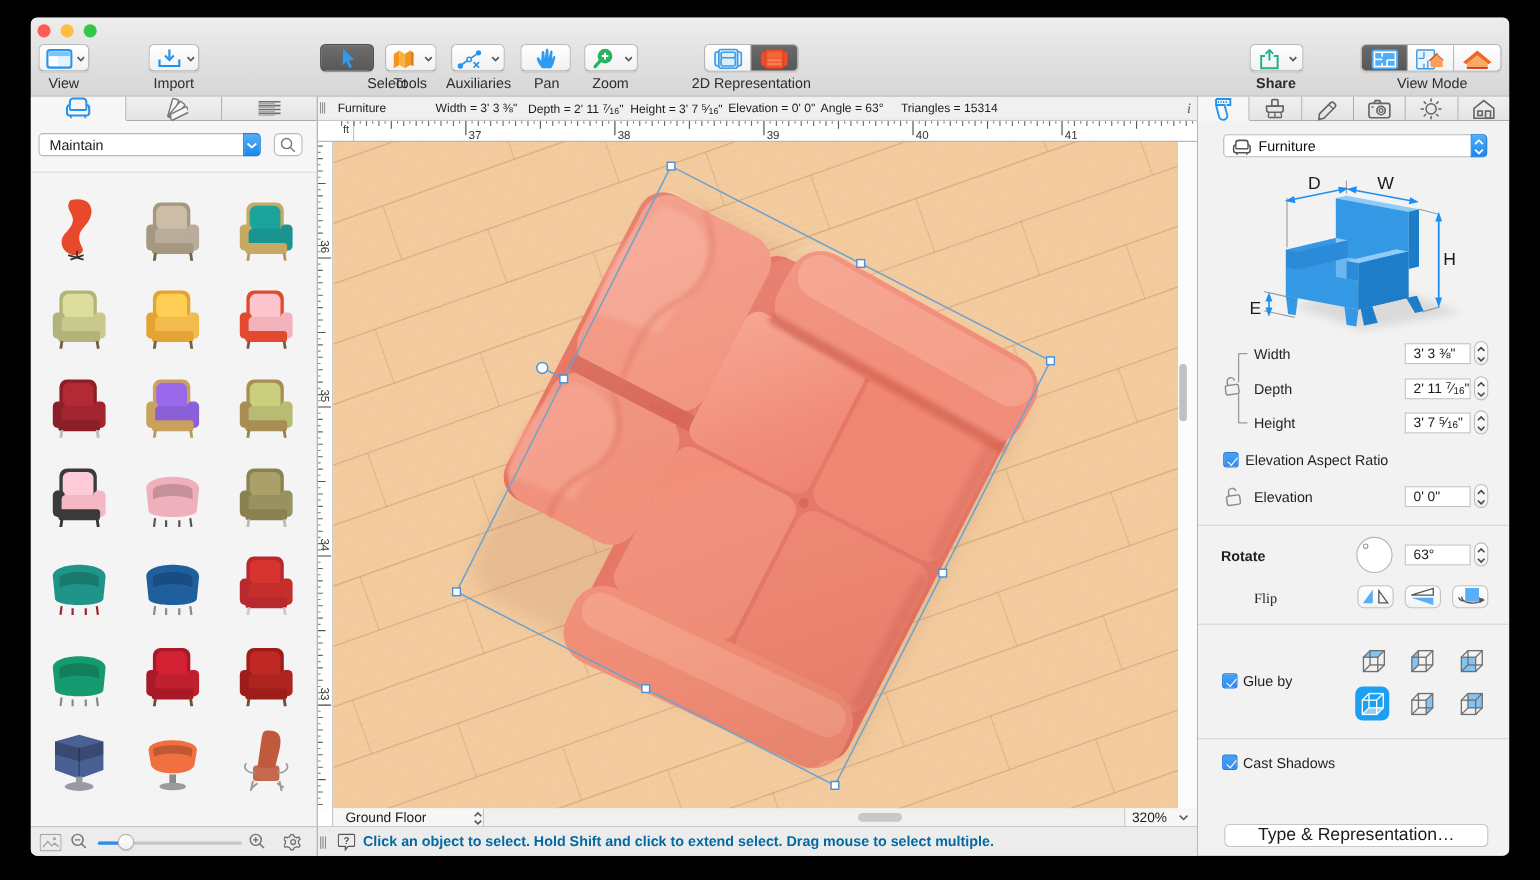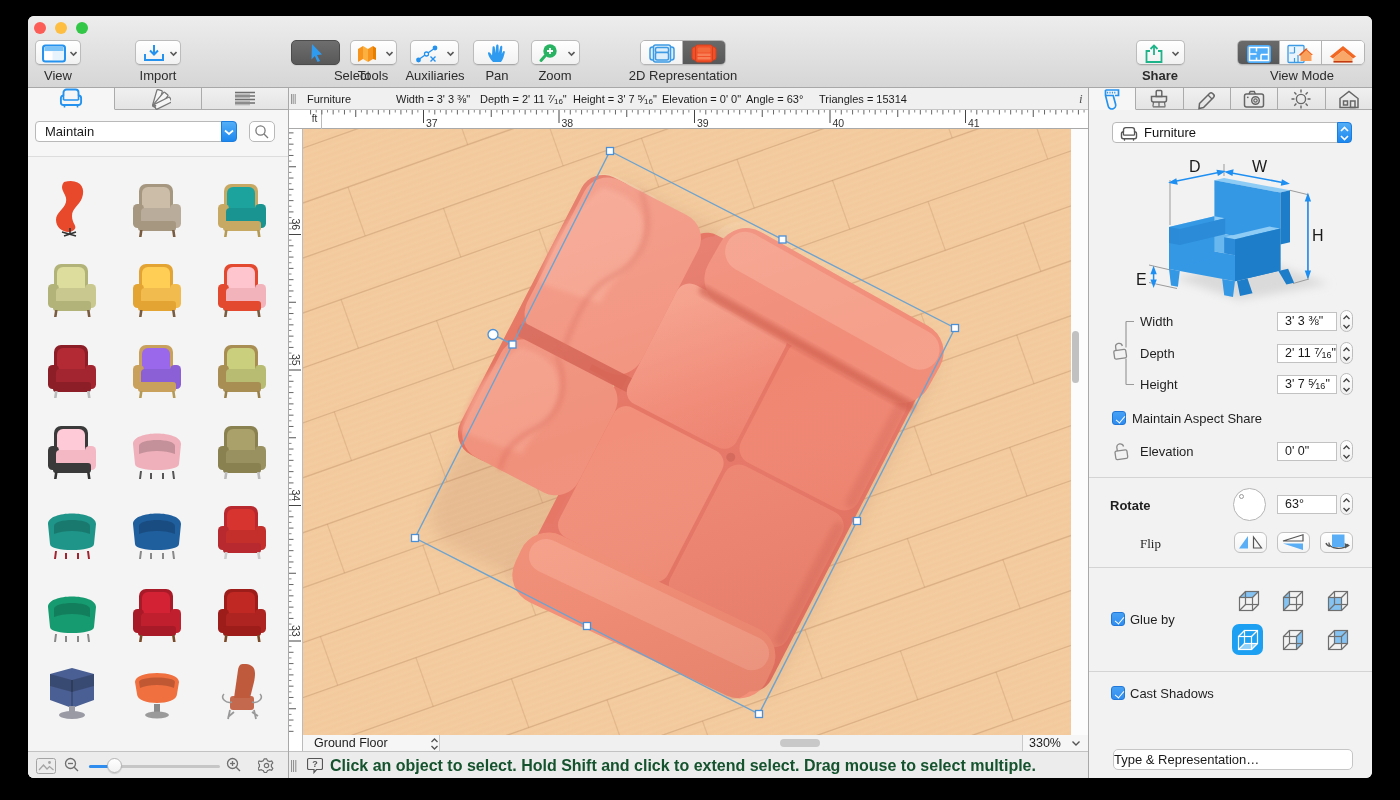--- a/index.html
+++ b/index.html
@@ -1052,34 +1052,34 @@
       <div class="abs" style="left:0;top:0;width:14px;height:16px;background:#fff;border-right:1px solid #bbb;"></div>
       <div class="abs" style="left:14px;top:0;width:137px;height:16px;background:#f6f6f6;border-right:1px solid #c9c9c9;">
         <span class="abs" style="left:11px;top:1px;font-size:12.5px;color:#1c1c1c;">Ground Floor</span>
         <svg class="abs" style="left:127px;top:2.5px;" width="9" height="12">
             <polyline points="1.5,4 4.5,1 7.5,4" fill="none" stroke="#555" stroke-width="1.4"></polyline>
             <polyline points="1.5,8 4.5,11 7.5,8" fill="none" stroke="#555" stroke-width="1.4"></polyline>
           </svg>
       </div>
       <div class="abs" style="left:491px;top:4px;width:40px;height:8px;background:#c8c8c8;border-radius:4px;"></div>
       <div class="abs" style="left:733px;top:0;width:66px;height:16px;background:#f6f6f6;border-left:1px solid #c9c9c9;">
-        <span class="abs" style="left:6px;top:1px;font-size:12.5px;color:#1c1c1c;">330%</span>
+        <span class="abs" style="left:6px;top:1px;font-size:12.5px;color:#1c1c1c;">320%</span>
         <svg class="abs" style="left:48px;top:5px;" width="10" height="8">
             <polyline points="1.5,1.5 5,5 8.5,1.5" fill="none" stroke="#555" stroke-width="1.4"></polyline>
           </svg>
       </div>
     </div>
 
     <div class="abs" style="left:0;top:664px;width:799px;height:26px;background:#ececec;">
       <span class="abs" style="left:1px;top:6px;color:#8a8a8a;font-size:12px;letter-spacing:-1px;">|||</span>
       <svg class="abs" style="left:18px;top:5px;" width="16" height="17">
           <path d="M2 1.5 h12 a1.5 1.5 0 0 1 1.5 1.5 v8 a1.5 1.5 0 0 1 -1.5 1.5 h-4.5 l-2.5 3 v-3 h-5 a1.5 1.5 0 0 1 -1.5 -1.5 v-8 a1.5 1.5 0 0 1 1.5 -1.5 Z" fill="none" stroke="#555" stroke-width="1.2"></path>
           <text x="8" y="10" font-size="9" fill="#555" text-anchor="middle" font-weight="bold">?</text>
         </svg>
-      <span class="abs" style="left:41px;top:5px;font-size:16px;font-weight:bold;color:#14532d;">Click an object to select. Hold Shift and click to extend select. Drag mouse to select multiple.</span>
+      <span class="abs" style="left:41px;top:5px;font-size:13px;font-weight:bold;color:#0369a1;">Click an object to select. Hold Shift and click to extend select. Drag mouse to select multiple.</span>
     </div>
   </div>
 
   <div id="rightpanel">
     <div class="tabbar">
       <div class="tab sel">
           <svg class="ticon" width="24" height="23">
             <g fill="none" stroke="#2492ee" stroke-width="1.7">
               <path d="M5.5 2.5 H18.5 V8 H15"></path>
               <path d="M5.5 2.5 V8 L8.2 18.6 a3.8 3.8 0 0 0 7.4 -1.9 L13.2 8 H5.5"></path>
@@ -1238,21 +1238,21 @@
       </div>
     <div class="rlabel" style="left:51px;top:289px;">Height</div>
     <div class="field" style="left:188px;top:287px;width:60px;height:19px;padding:1px 0 0 7px;">3' 7 <sup style="font-size:9px;vertical-align:3px;">5</sup>⁄<sub style="font-size:9px;vertical-align:-1px;">16</sub>"</div>
     <div class="stepper" style="left:251px;top:285px;">
         <svg width="11" height="20" style="position:absolute;left:0px;top:1px;">
           <polyline points="2.5,7 5.5,4 8.5,7" fill="none" stroke="#444" stroke-width="1.4"></polyline>
           <polyline points="2.5,13 5.5,16 8.5,13" fill="none" stroke="#444" stroke-width="1.4"></polyline>
         </svg>
       </div>
     <div class="checkbox" style="left:23px;top:323px;"></div>
-    <div class="rlabel" style="left:43px;top:323px;">Maintain Aspect Share</div>
+    <div class="rlabel" style="left:43px;top:323px;">Elevation Aspect Ratio</div>
     <svg class="abs" style="left:24px;top:355px;" width="18" height="18">
         <g transform="rotate(-8 8 9)">
           <rect x="2" y="7.5" width="12" height="8.5" rx="1.5" fill="#f2f2f2" stroke="#8a8a8a" stroke-width="1.3"></rect>
           <path d="M4.5 7.5 V4.5 a3.4 3.4 0 0 1 6.8 -0.6" fill="none" stroke="#8a8a8a" stroke-width="1.3"></path>
         </g>
       </svg>
     <div class="rlabel" style="left:51px;top:356px;">Elevation</div>
     <div class="field" style="left:188px;top:354px;width:60px;height:19px;padding:1px 0 0 7px;">0' 0"</div>
     <div class="stepper" style="left:251px;top:352px;">
         <svg width="11" height="20" style="position:absolute;left:0px;top:1px;">
@@ -1316,15 +1316,15 @@
         <polygon points="16.5,9.5 22.5,3.5 22.5,16.5 16.5,22.5" fill="#85c3f2"></polygon>
         <use href="#cubeedges"></use>
       </svg>
     <svg class="abs cube" style="left:236px;top:539px;" width="25" height="25">
         <polygon points="9.5,3.5 22.5,3.5 22.5,16.5 9.5,16.5" fill="#85c3f2"></polygon>
         <use href="#cubeedges"></use>
       </svg>
     <div class="sep" style="top:583px;"></div>
     <div class="checkbox" style="left:22px;top:598px;"></div>
     <div class="rlabel" style="left:41px;top:598px;">Cast Shadows</div>
-    <div class="abs" style="left:24px;top:661px;width:240px;height:21px;background:#fff;border:1px solid #c6c6c6;border-radius:5px;text-align:left;font-size:13px;color:#1a1a1a;line-height:19px;">Type &amp; Representation…</div>
+    <div class="abs" style="left:24px;top:661px;width:240px;height:21px;background:#fff;border:1px solid #c6c6c6;border-radius:5px;text-align:center;font-size:16px;color:#1a1a1a;line-height:19px;">Type &amp; Representation…</div>
   </div>
 </div>
 
 </body></html>

